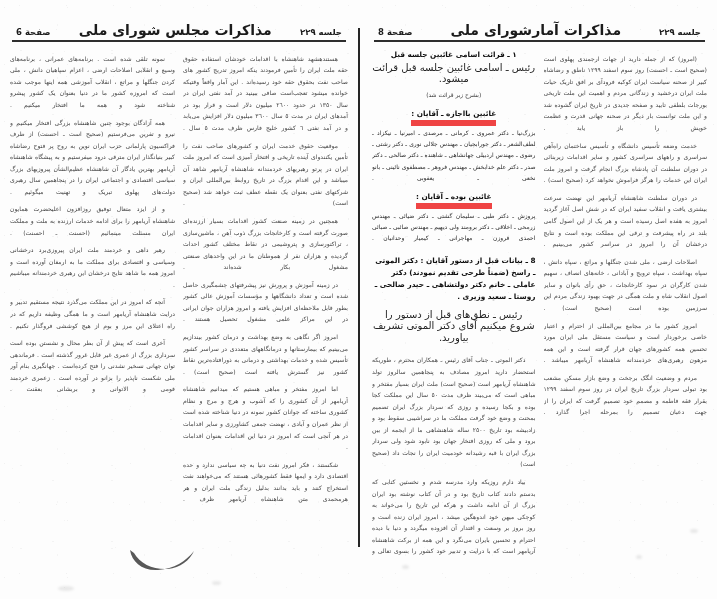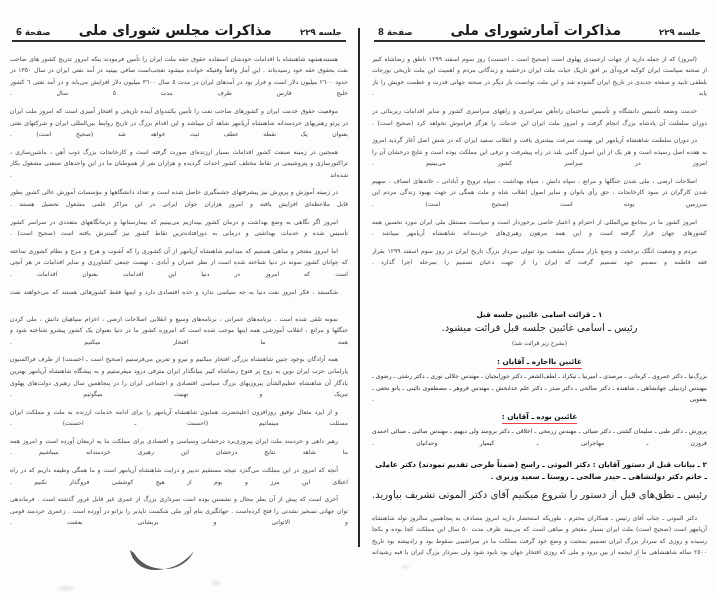--- a/index.html
+++ b/index.html
@@ -86,21 +86,21 @@
   .head-rule {
     height: 1.6px;
     background: #111;
     margin: 0 2px 5px 2px;
     opacity: .88;
   }
 
   
   .cols {
     display: flex;
-    flex-direction: column;
+    flex-direction: row;
     gap: 8px;
     height: 512px;
   }
   .col {
     flex: 1 1 0;
     min-width: 0;
     position: relative;
     overflow: hidden;
   }
 
@@ -148,21 +148,21 @@
   .names-block {
     font-size: 6.0px;
     line-height: 11.4px;
     color: #2b2b2b;
     text-align: justify;
     text-align-last: justify;
     filter: blur(.22px);
   }
   .underlined {
     display: inline-block;
-    border-bottom: 1px solid #ef4444;
+    border-bottom: 6px solid #ef4444;
     padding-bottom: 0px;
   }
   .spacer-sm { height: 5px; }
   .spacer-md { height: 9px; }
 
   
   .flourish {
     position: absolute;
     left: 128px;
     bottom: 26px;
@@ -216,21 +216,21 @@
           <div class="sec-title">
             <span class="underlined">غائبین بااجازه ـ آقایان :</span>
           </div>
           <div class="names-block">بزرگ‌نیا ـ دکتر عمروی ـ کرمانی ـ مرصدی ـ امیرنیا ـ نیکزاد ـ لطف‌الشعر ـ دکتر جورابچیان ـ مهندس جلالی نوری ـ دکتر رشتی ـ رضوی ـ مهندس اردبیلی جهانشاهی ـ شاهنده ـ دکتر صالحی ـ دکتر صدر ـ دکتر علم خدابخش ـ مهندس فروهر ـ مصطفوی نائینی ـ بانو نخعی ـ یعقوبی .</div>
           <div class="spacer-sm"></div>
           <div class="sec-title">
             <span class="underlined">غائبین بوده ـ آقایان :</span>
           </div>
           <div class="names-block">پروزش ـ دکتر طبی ـ سلیمان گشتی ـ دکتر ضیائی ـ مهندس زرمحی ـ اخلاقی ـ دکتر برومند ولی دیهیم ـ مهندس صائبی ـ صبائی احمدی فروزن ـ مهاجرانی ـ کیمیار وحدانیان .</div>
           <div class="spacer-md"></div>
-          <div class="sec-title left-al">٢ ـ بیانات قبل از دستور آقایان : دکتر الموتی ـ راسخ (ضمناً طرحی تقدیم نمودند) دکتر عاملی ـ خانم دکتر دولتشاهی ـ حیدر صالحی ـ روستا ـ سعید وزیری .</div>
+          <div class="sec-title left-al">8 ـ بیانات قبل از دستور آقایان : دکتر الموتی ـ راسخ (ضمناً طرحی تقدیم نمودند) دکتر عاملی ـ خانم دکتر دولتشاهی ـ حیدر صالحی ـ روستا ـ سعید وزیری .</div>
           <div class="spacer-sm"></div>
           <div class="speaker-line">رئیس ـ نطق‌های قبل از دستور را شروع میکنیم آقای دکتر الموتی تشریف بیاورید.</div>
           <div class="spacer-sm"></div>
           <p class="ptext first-ind">دکتر الموتی ـ جناب آقای رئیس ـ همکاران محترم ، طوریکه استحضار دارید امروز مصادف به پنجاهمین سالروز تولد شاهنشاه آریامهر است (صحیح است) ملت ایران بسیار مفتخر و مباهی است که می‌بیند ظرف مدت ٥٠ سال این مملکت کجا بوده و بکجا رسیده و روزی که سردار بزرگ ایران تصمیم بمحنت و وضع خود گرفت مملکت ما در سراشیبی سقوط بود و زادبیشه بود تاریخ ٢٥٠٠ ساله شاهنشاهی ما از ایجمه از بین برود و ملی که روزی افتخار جهان بود نابود شود ولی سردار بزرگ ایران با قبه رشیدانه خودمیت ایران را نجات داد (صحیح است)</p>
           <p class="ptext first-ind">بیاد دارم روزیکه وارد مدرسه شدم و نخستین کتابی که بدستم دادند کتاب تاریخ بود و در آن کتاب نوشته بود ایران بزرگ از آن ادامه داشت و هرکه این تاریخ را می‌خواند به کوچکی میهن خود اندوهگین میشد ، امروز ایران زنده است و روز بروز بر وسعت و اقتدار آن افزوده میگردد و دنیا با دیده احترام و تحسین بایران می‌نگرد و این همه از برکت شاهنشاه آریامهر است که با درایت و تدبیر خود کشور را بسوی تعالی و ترقی سوق داده‌اند (صحیح است)</p>
           <p class="ptext first-ind">امروز مفتخرو مباهی هستیم که میدانیم شاهنشاه آریامهر از آن کشوریرا کـه آشوب و هرج و مرج و نظام کشوری ساخته‌اند که جوانان کشور نمونه در دنیا شناخته شده است از نظر عمران و آبادی ، نهضت جمعی کشاورزی و سایر اقدامات در هر آنچی است که امروز در دنیا این اقدامات بعنوان اقدامات</p>
         </div>
 
       </div>
     </div>

